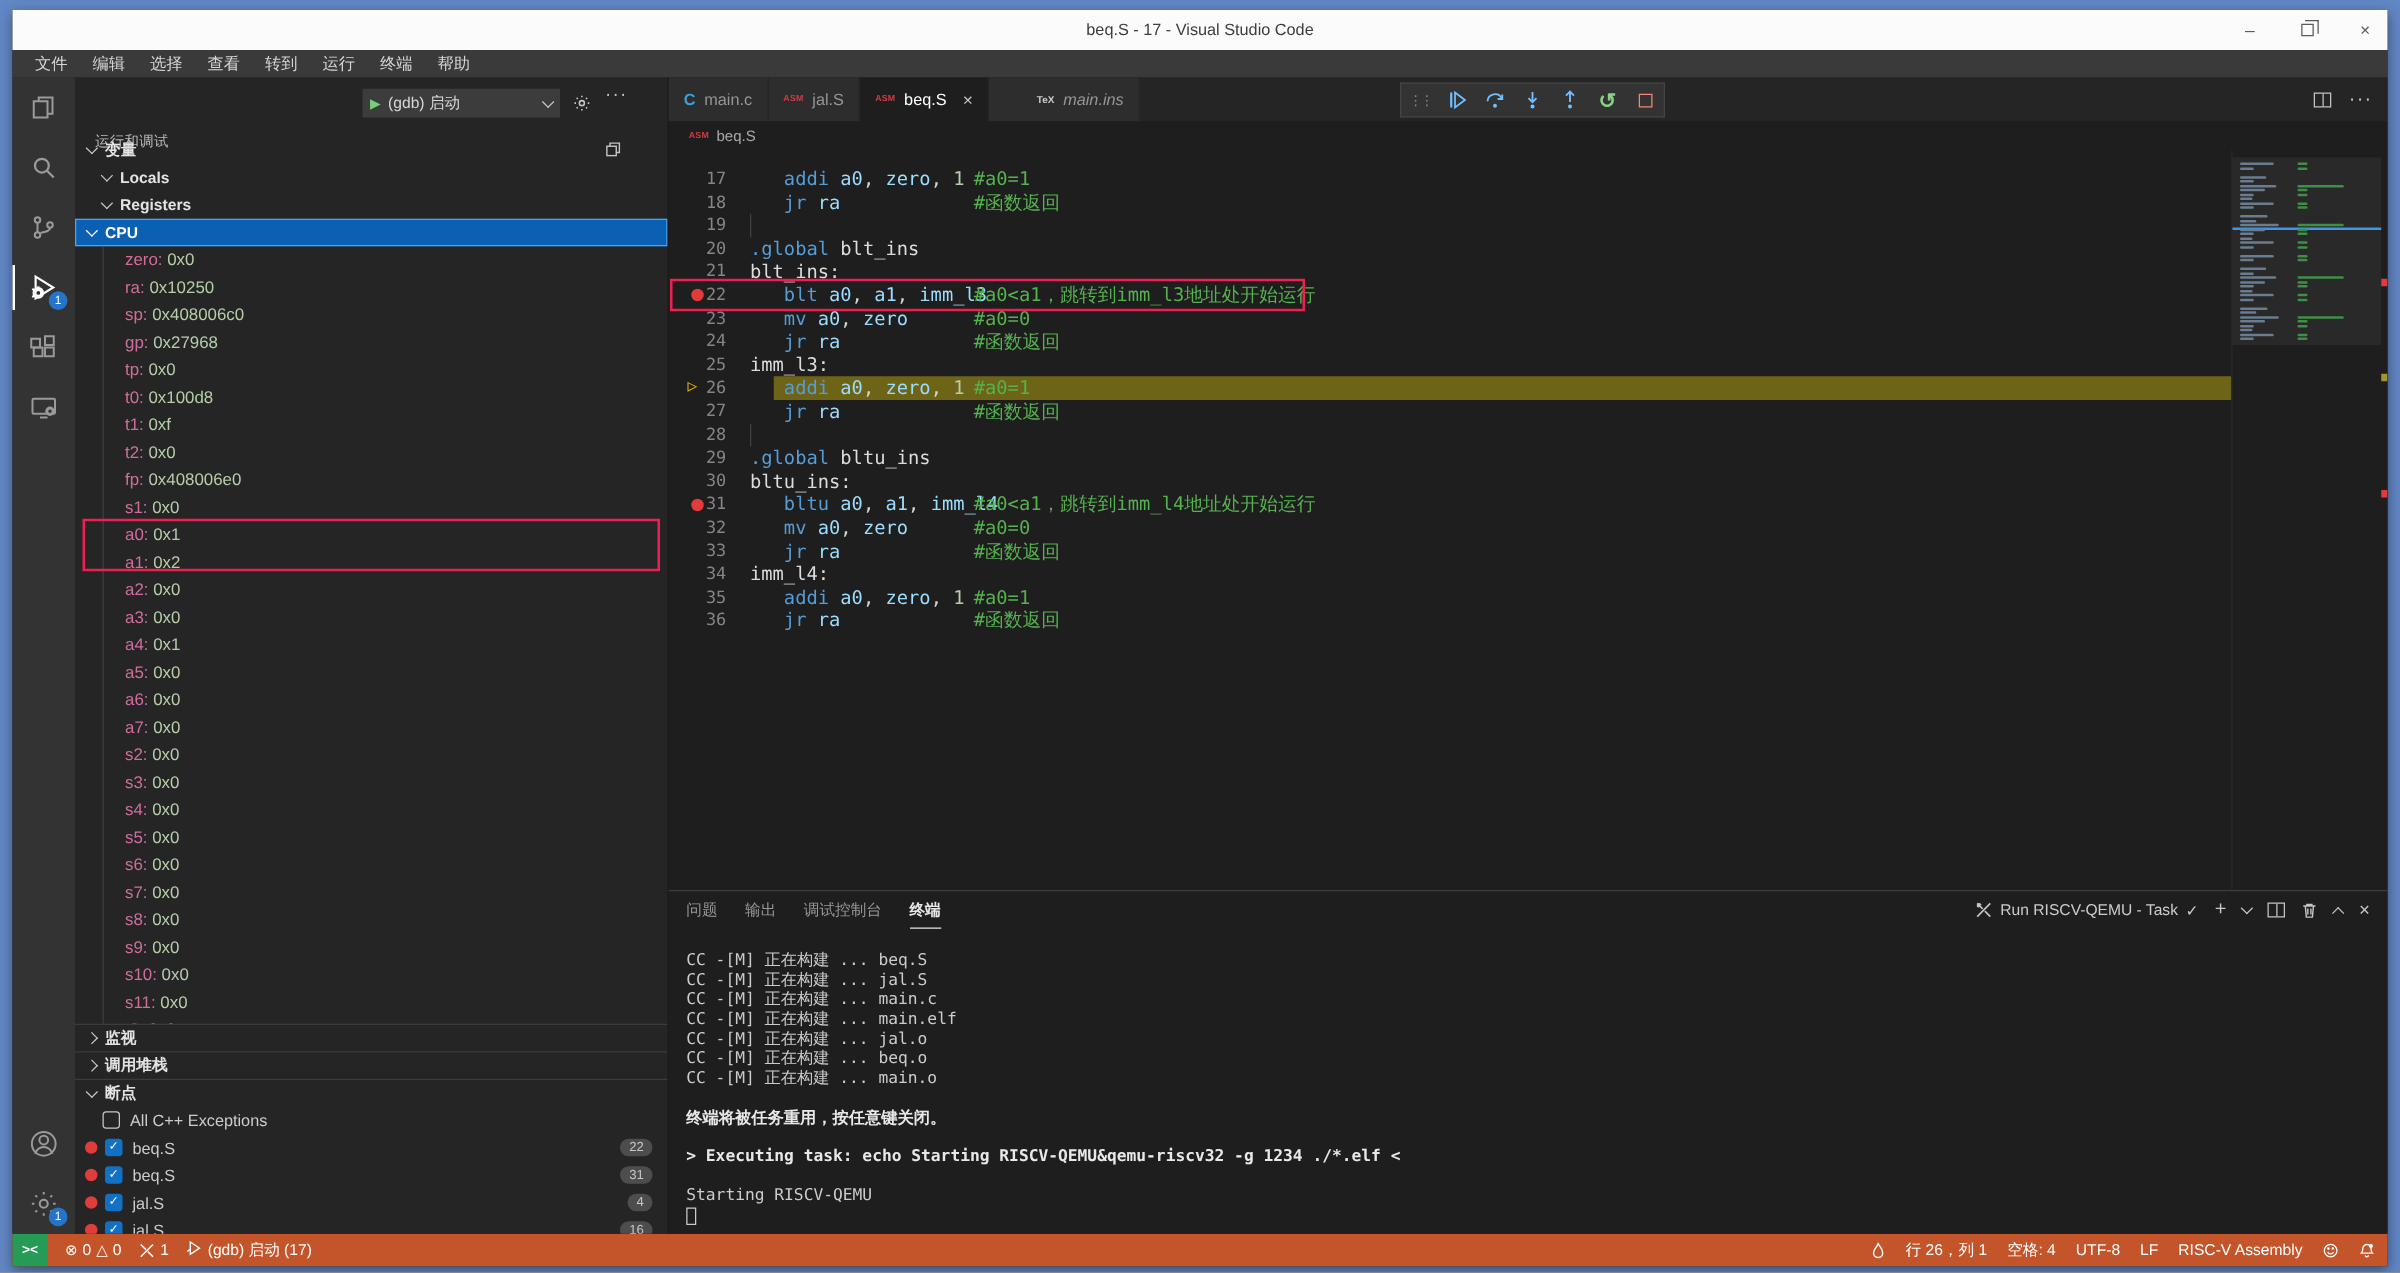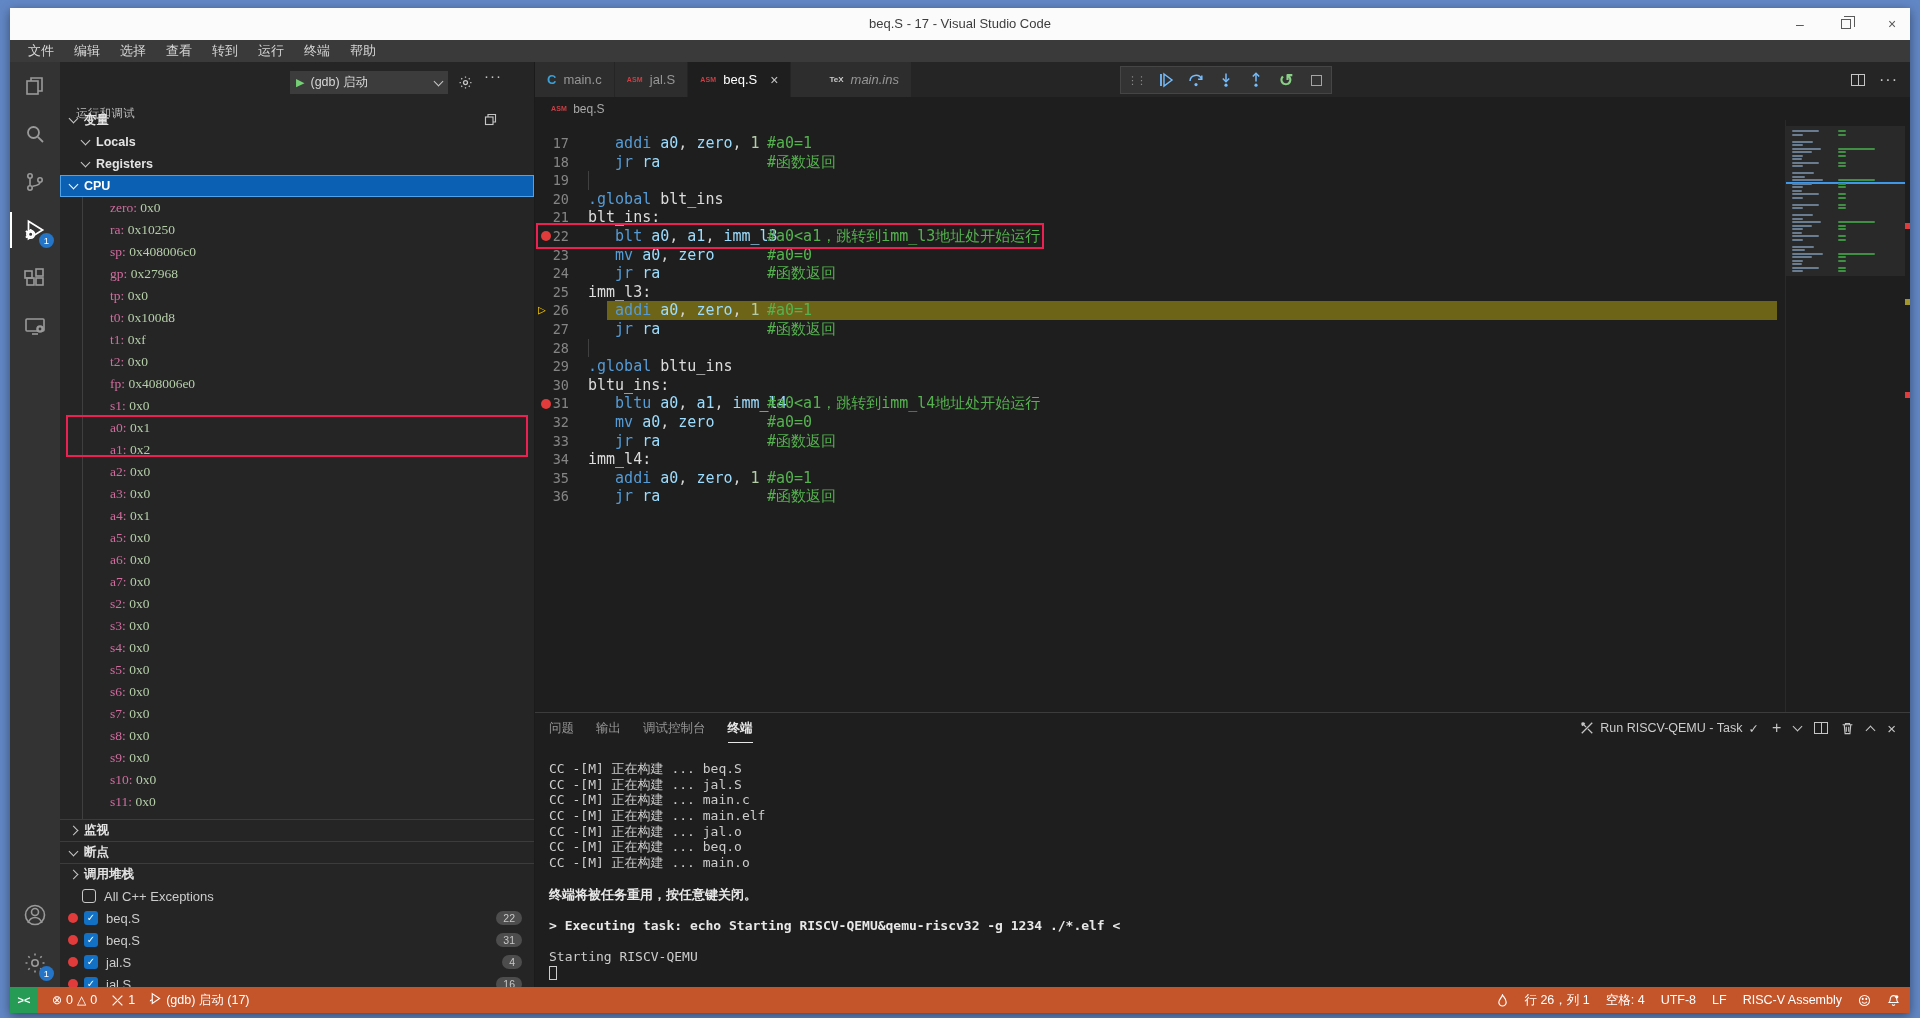--- a/index.html
+++ b/index.html
@@ -40,21 +40,21 @@
   .chev.down { transform:rotate(45deg); margin-top:-3px; }
   .chev.right { transform:rotate(-45deg); }
   .side-gear { position:absolute; left:398px; top:13px; color:#c5c5c5; }
   .side-dots { position:absolute; left:424px; top:5px; color:#c5c5c5; font-size:15px; letter-spacing:1px; }
   .row { height:22px; display:flex; align-items:center; position:relative; font-size:13px; }
   .sect-label { font-weight:bold; font-size:12.5px; color:#e3e3e3; }
   .tw { width:10px; height:10px; display:flex; align-items:center; justify-content:center; margin:0 6px 0 8px; }
   .row.cpu-row { background:#0c60b4; outline:1px solid #4fa3ea; outline-offset:-1px; }
   .reg-list { position:relative; }
   .reg-guide { position:absolute; left:22px; top:0; bottom:0; width:1px; background:#3f3f3f; }
-  .reg-row { height:22px; line-height:22px; padding-left:40px; font-family:Liberation Serif, serif; font-size:13.5px; white-space:pre;margin-left:10px; }
+  .reg-row { height:22px; line-height:22px; padding-left:40px; font-family:Liberation Sans, sans-serif; font-size:13.5px; white-space:pre; }
   .reg-row.clipped { height:6px; overflow:hidden; }
   .rname { color:#d16d9e; }
   .rval { color:#b5cea8; }
   .section-hdr { border-top:1px solid #3c3c3c; }
   .bp-row { padding-left:0; }
   .bp-dot { width:10px; height:10px; border-radius:50%; background:#e13b3b; margin-left:8px; flex:none; }
   .cb { width:14px; height:14px; border-radius:3px; background:#1271c4; color:#fff; font-size:10px; line-height:14px; text-align:center; margin-left:6px; flex:none; }
   .cb.empty { background:transparent; border:1.4px solid #c8c8c8; margin-left:22px; }
   .bp-label { margin-left:8px; color:#cccccc; }
   .pill { position:absolute; right:12px; background:#4d4d4d; color:#c7c7c7; border-radius:9px; font-size:10.5px; padding:1px 7px; }
@@ -76,21 +76,21 @@
   .split-icon::before { content:''; position:absolute; left:5.5px; top:0; bottom:0; width:1.2px; background:#c5c5c5; }
   .debug-toolbar { position:absolute; left:585px; top:4px; height:28px; background:#333333; border:1px solid #454545; display:flex; align-items:center; padding:0 6px; gap:12px; }
   .grip { color:#8a8a8a; font-size:11px; letter-spacing:-2px; }
   .dbg-btn { display:flex; align-items:center; justify-content:center; width:18px; height:18px; }
   .stop-sq { width:11px; height:11px; border:1.6px solid #f48771; }
   .restart-glyph { color:#89d185; font-size:17px; font-weight:bold; line-height:1; }
 
   .breadcrumb { height:23px; background:#1e1e1e; display:flex; align-items:center; padding-left:16px; gap:6px; color:#a9a9a9; font-size:12px; flex:none; }
 
   .editor { flex:1; position:relative; background:#1e1e1e; overflow:hidden; }
-  .code-area { position:absolute; left:0; top:14px; right:0; }
+  .code-area { position:absolute; left:12px; top:14px; right:0; }
   .cl { position:relative; height:18.6px; line-height:18.6px; font-family:"DejaVu Sans Mono", monospace; font-size:15px; white-space:pre; padding-left:53px; }
   .cl .gut { position:absolute; left:0; top:0; width:50px; height:18.6px; }
   .cl .lnum { position:absolute; left:6px; width:28px; text-align:right; color:#858585; font-size:13.5px; }
   .cl .bpdot { position:absolute; left:6px; top:4.5px; width:10px; height:10px; border-radius:50%; background:#e13b3b; }
   .cl .curarrow { position:absolute; left:3px; top:0; color:#efc000; font-size:13px; }
   .cl.cur::before { content:''; position:absolute; left:72px; width:1170px; top:0; height:100%; background:#6e6418; }
   .cl > span { position:relative; }
   .cl .cmt { position:absolute; left:232px; top:0; }
   .cl .iguide { position:absolute; left:53px; top:0; height:100%; width:1px; background:#404040; }
   .tk-mn { color:#569cd6; } .tk-dr { color:#569cd6; }
@@ -308,29 +308,29 @@
           </div>
 
         <div class="row section-hdr">
           <span class="tw">
               <span class="chev right"></span>
             </span>
           <span class="sect-label">监视</span>
         </div>
         <div class="row section-hdr">
           <span class="tw">
-              <span class="chev down"></span>
-            </span>
-          <span class="sect-label">断点</span>
+              <span class="chev right"></span>
+            </span>
+          <span class="sect-label">调用堆栈</span>
         </div>
         <div class="row section-hdr">
           <span class="tw">
-              <span class="chev right"></span>
-            </span>
-          <span class="sect-label">调用堆栈</span>
+              <span class="chev down"></span>
+            </span>
+          <span class="sect-label">断点</span>
         </div>
         <div class="row">
           <span class="cb empty"></span>
           <span class="bp-label">All C++ Exceptions</span>
         </div>
         <div id="bp-list">
             <div class="row bp-row">
               <span class="bp-dot"></span>
               <span class="cb">✓</span>
               <span class="bp-label">beq.S</span>

